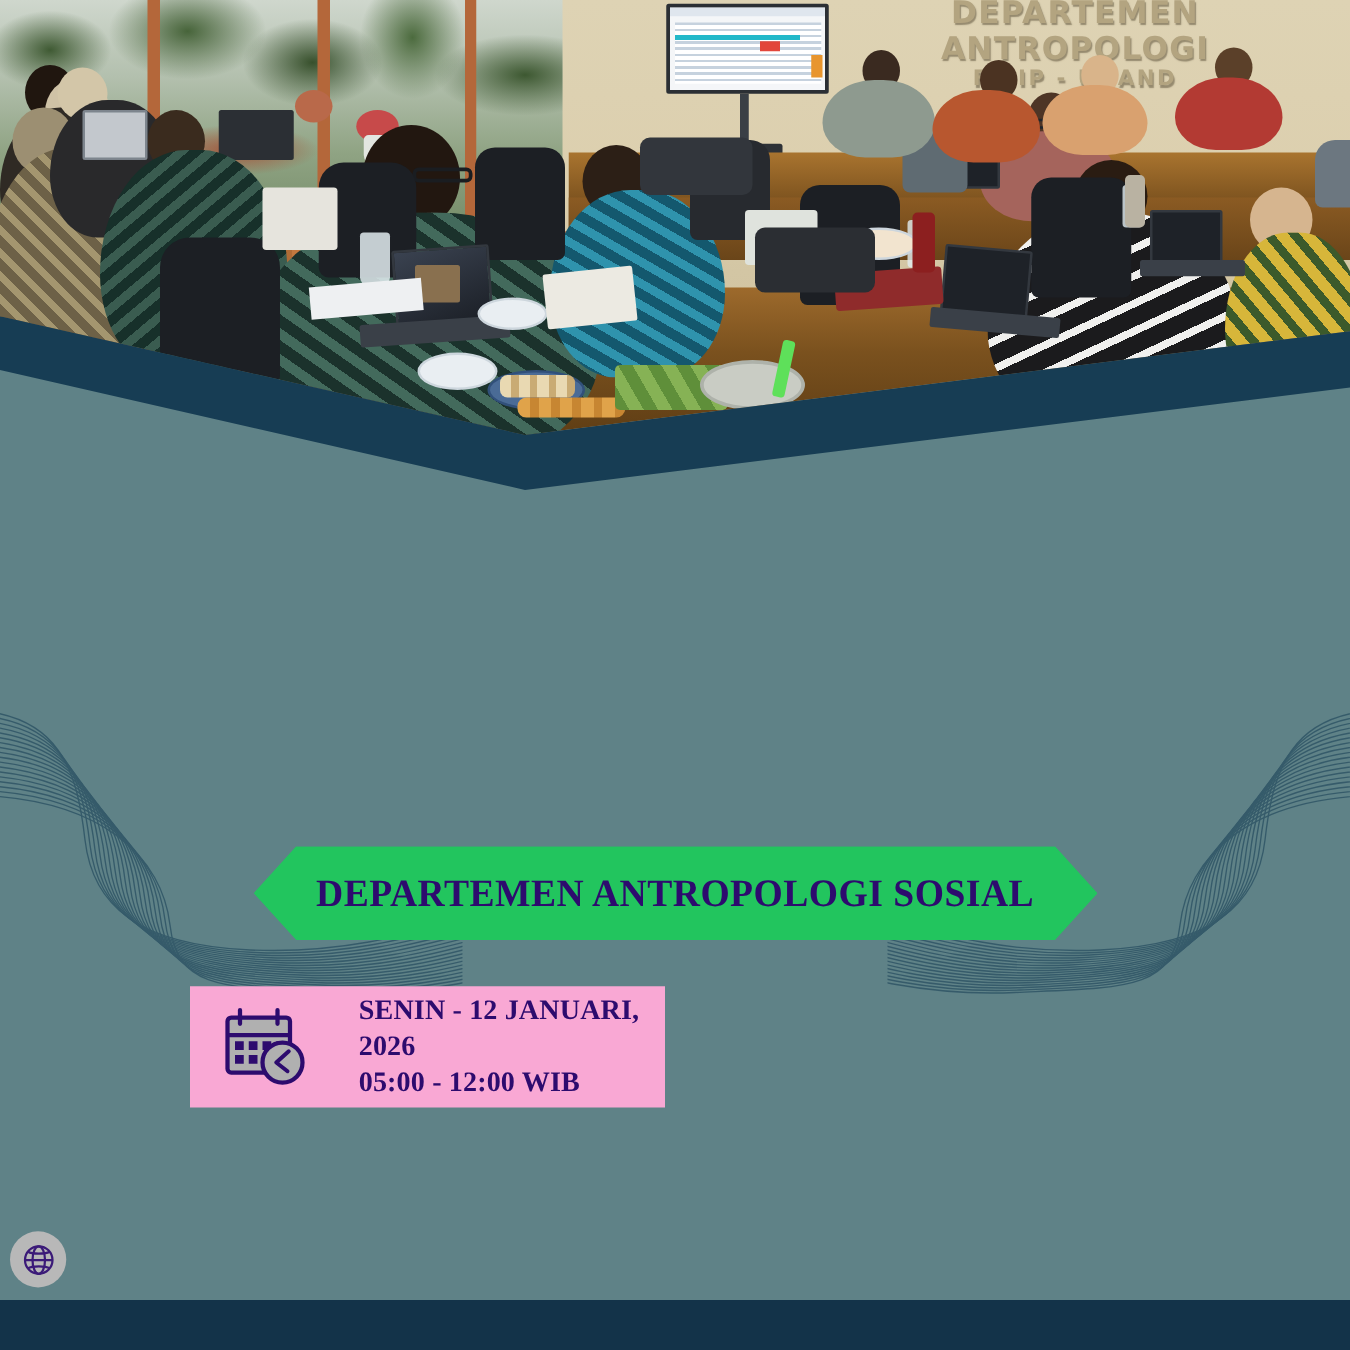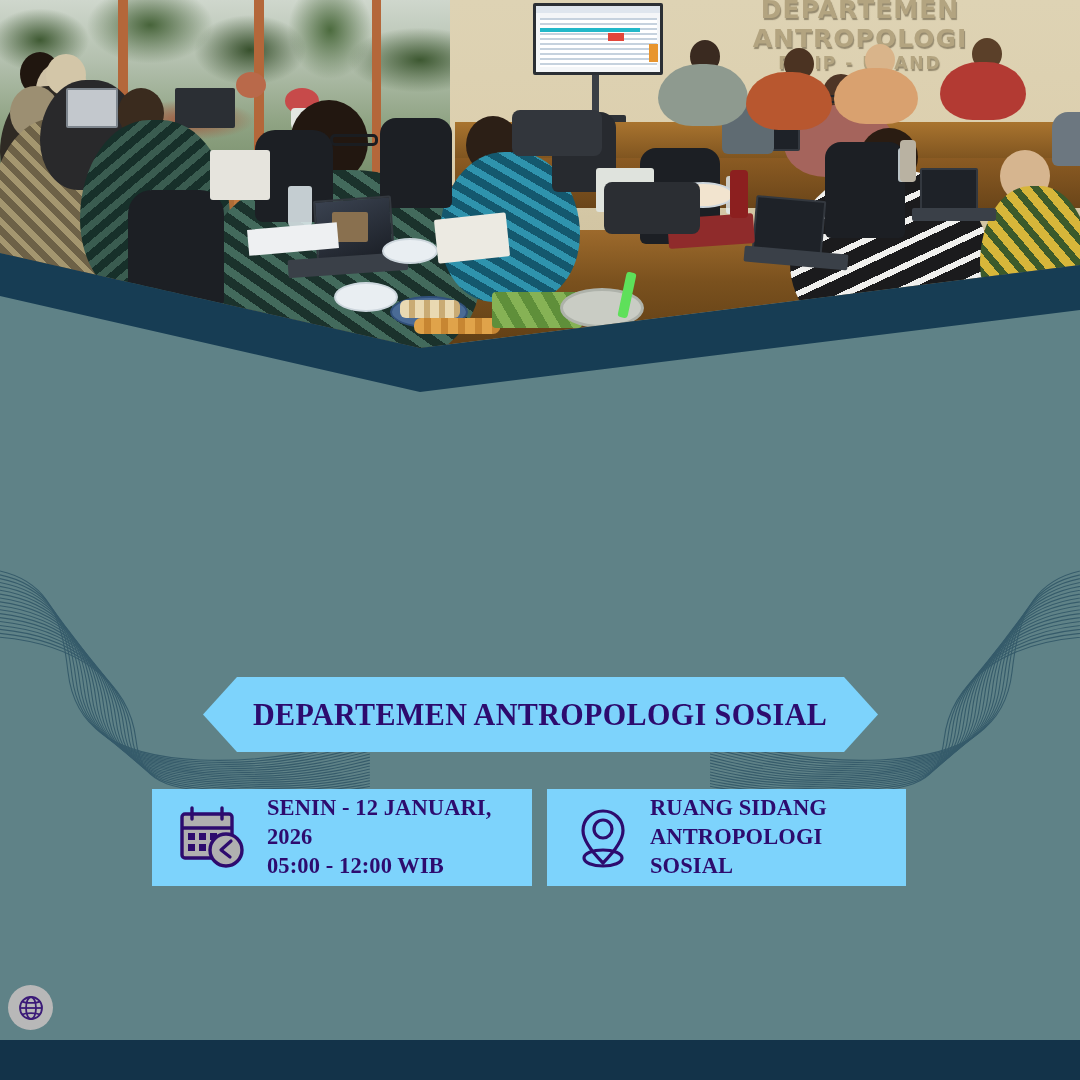--- a/index.html
+++ b/index.html
@@ -149,39 +149,39 @@
     color:#ffffff;
     letter-spacing:-1px;
     transform:scaleX(.82) scaleY(1.12);
     transform-origin:center;
     white-space:nowrap;
   }
 
   
   .banner {
     position:absolute; left:203px; top:677px; width:675px; height:75px;
-    background:#7dd3fc;
+    background:#22c55e;
     -webkit-clip-path: polygon(0 50%, 34px 0, 641px 0, 675px 50%, 641px 100%, 34px 100%);
     clip-path: polygon(0 50%, 34px 0, 641px 0, 675px 50%, 641px 100%, 34px 100%);
     display:flex; align-items:center; justify-content:center;
   }
   .banner-text {
     font-family:"Liberation Serif", serif;
     font-weight:bold;
     font-size:31px;
     letter-spacing:.4px;
     color:#2d0b6e;
     white-space:nowrap;
     transform:scaleX(.97);
   }
 
   
   .card {
-    position:absolute; background:#7dd3fc;
-    display:flex; align-items:center;
+    position:absolute; background:#f9a8d4;
+    display:flex; align-items:center;gap:20px;
   }
   .card.date  { left:152px; top:789px; width:380px; height:97px; padding-left:26px; }
   .card.place { left:547px; top:789px; width:359px; height:97px; padding-left:28px; }
   .card-icon { flex:0 0 auto; display:flex; align-items:center; justify-content:center; }
   .card-text {
     font-family:"Liberation Serif", serif;
     font-weight:bold;
     color:#2d0b6e;
     line-height:1.28;
   }
@@ -432,35 +432,20 @@
         <circle cx="48" cy="44" r="16" fill="#b0b0b0" stroke="#2d0b6e" stroke-width="3.4"></circle>
         <path d="M53 35 L43 44 L52 51" fill="none" stroke="#2d0b6e" stroke-width="3.2" stroke-linecap="round" stroke-linejoin="round"></path>
       </svg>
     </div>
     <div class="card-text">
       <div>SENIN - 12 JANUARI, 2026</div>
       <div>05:00 - 12:00 WIB</div>
     </div>
   </div>
 
-  <div class="card place">
-    <div class="card-icon">
-      <svg width="56" height="64" viewBox="0 0 56 64">
-        <g fill="none" stroke="#2d0b6e" stroke-width="3.2">
-          <path d="M28 5 C16.5 5 8 13.8 8 24.6 C8 35.5 20 49 28 57 C36 49 48 35.5 48 24.6 C48 13.8 39.5 5 28 5 Z"></path>
-          <circle cx="28" cy="23" r="9"></circle>
-          <ellipse cx="28" cy="52" rx="19" ry="8"></ellipse>
-        </g>
-      </svg>
-    </div>
-    <div class="card-text">
-      <div>RUANG SIDANG</div>
-      <div>ANTROPOLOGI  SOSIAL</div>
-    </div>
-  </div>
 
   <div class="footer">
     <div class="footer-icon">
       <svg width="30" height="30" viewBox="0 0 30 30">
         <g fill="none" stroke="#3b1a78" stroke-width="1.8">
           <circle cx="15" cy="15" r="11"></circle>
           <ellipse cx="15" cy="15" rx="5" ry="11"></ellipse>
           <line x1="4" y1="15" x2="26" y2="15"></line>
           <path d="M6.4 8.4 C9.6 10.4 20.4 10.4 23.6 8.4"></path>
           <path d="M6.4 21.6 C9.6 19.6 20.4 19.6 23.6 21.6"></path>

